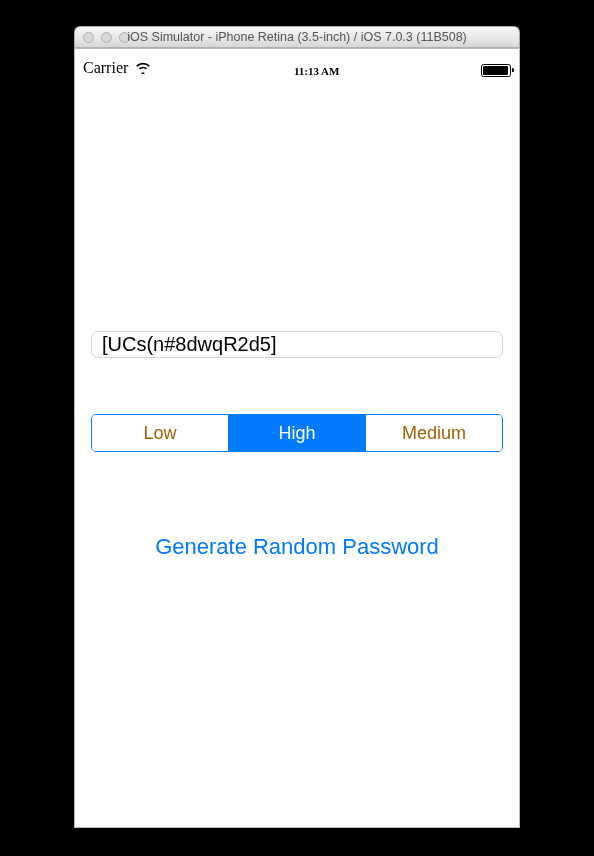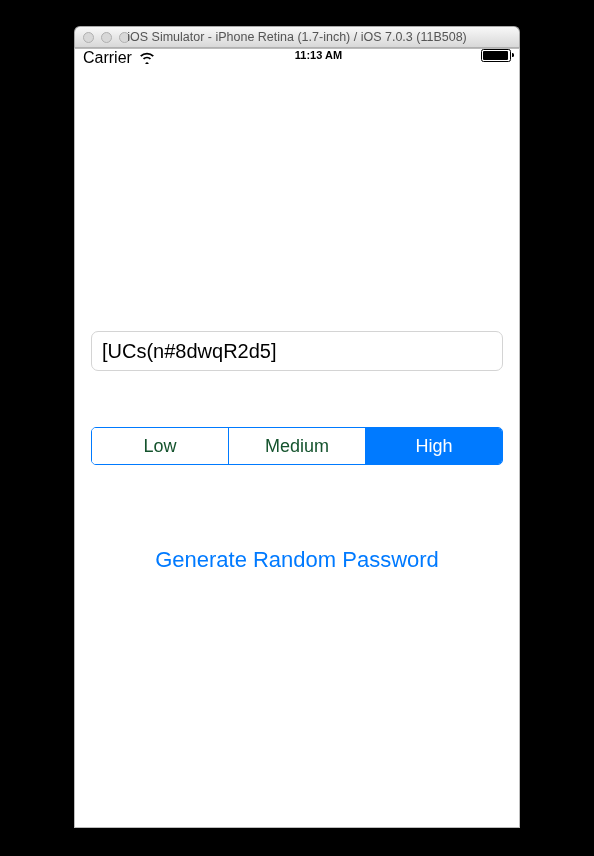--- a/index.html
+++ b/index.html
@@ -53,25 +53,26 @@
       top: 48px;
       left: 74px;
       width: 446px;
       height: 780px;
       background: #fff;
       border: 1px solid #bcbcbc;
     }
     .status-bar {
       height: 28px;
       display: flex;
-      align-items: flex-start;
+      align-items: flex-end;
       justify-content: space-between;
       padding: 0 8px;
       font-size: 16px;
       color: #000;
+      font-family: Liberation Serif, serif;
     }
     .status-left {
       display: flex;
       align-items: center;
       gap: 6px;
     }
     .wifi-icon {
       display: inline-block;
       line-height: 1;
     }
@@ -102,21 +103,21 @@
       width: 25px;
       background: #000;
       border-radius: 1px;
     }
     .content {
       padding: 0 16px;
     }
     .password-field {
       margin-top: 254px;
       width: 100%;
-      height: 40px;
+      height: 27px;
       border: 1px solid #d4d4d4;
       border-radius: 7px;
       background: #fff;
       font-size: 20px;
       padding: 1px 10px;
       color: #000;
       font-family: inherit;
       outline: none;
     }
     .segmented {
@@ -127,21 +128,21 @@
       border: 1px solid #007aff;
       border-radius: 5px;
       overflow: hidden;
     }
     .segment {
       flex: 1;
       display: flex;
       align-items: center;
       justify-content: center;
       font-size: 18px;
-      color: #14532d;
+      color: #a16207;
       background: #fff;
       cursor: pointer;
       user-select: none;
     }
     .segment + .segment {
       border-left: 1px solid #007aff;
     }
     .segment.selected {
       background: #007aff;
       color: #fff;
@@ -161,21 +162,21 @@
   </style>
 </head>
 <body>
 
 <div class="mac-titlebar">
   <div class="traffic-lights">
     <div class="traffic-light"></div>
     <div class="traffic-light"></div>
     <div class="traffic-light"></div>
   </div>
-  <div class="mac-title">iOS Simulator - iPhone Retina (1.7-inch) / iOS 7.0.3 (11B508)</div>
+  <div class="mac-title">iOS Simulator - iPhone Retina (3.5-inch) / iOS 7.0.3 (11B508)</div>
 </div>
 
 <div class="simulator-frame">
 
   <div class="status-bar">
     <div class="status-left">
       <span>Carrier</span>
       <span class="wifi-icon">
         <svg width="18" height="14" viewBox="0 0 18 14">
           <path d="M9 12.2 a1.6 1.6 0 1 0 0.001 0 Z" fill="#000"></path>
@@ -193,24 +194,24 @@
   </div>
 
   <div class="content">
 
     <input type="text" class="password-field" value="[UCs(n#8dwqR2d5]" style="">
 
     <div class="segmented">
       <div class="segment">
         <span>Low</span>
       </div>
+      <div class="segment selected">
+        <span>High</span>
+      </div>
       <div class="segment">
         <span>Medium</span>
       </div>
-      <div class="segment selected">
-        <span>High</span>
-      </div>
     </div>
 
     <button class="generate-btn">Generate Random Password</button>
 
   </div>
 </div>
 
 </body></html>

